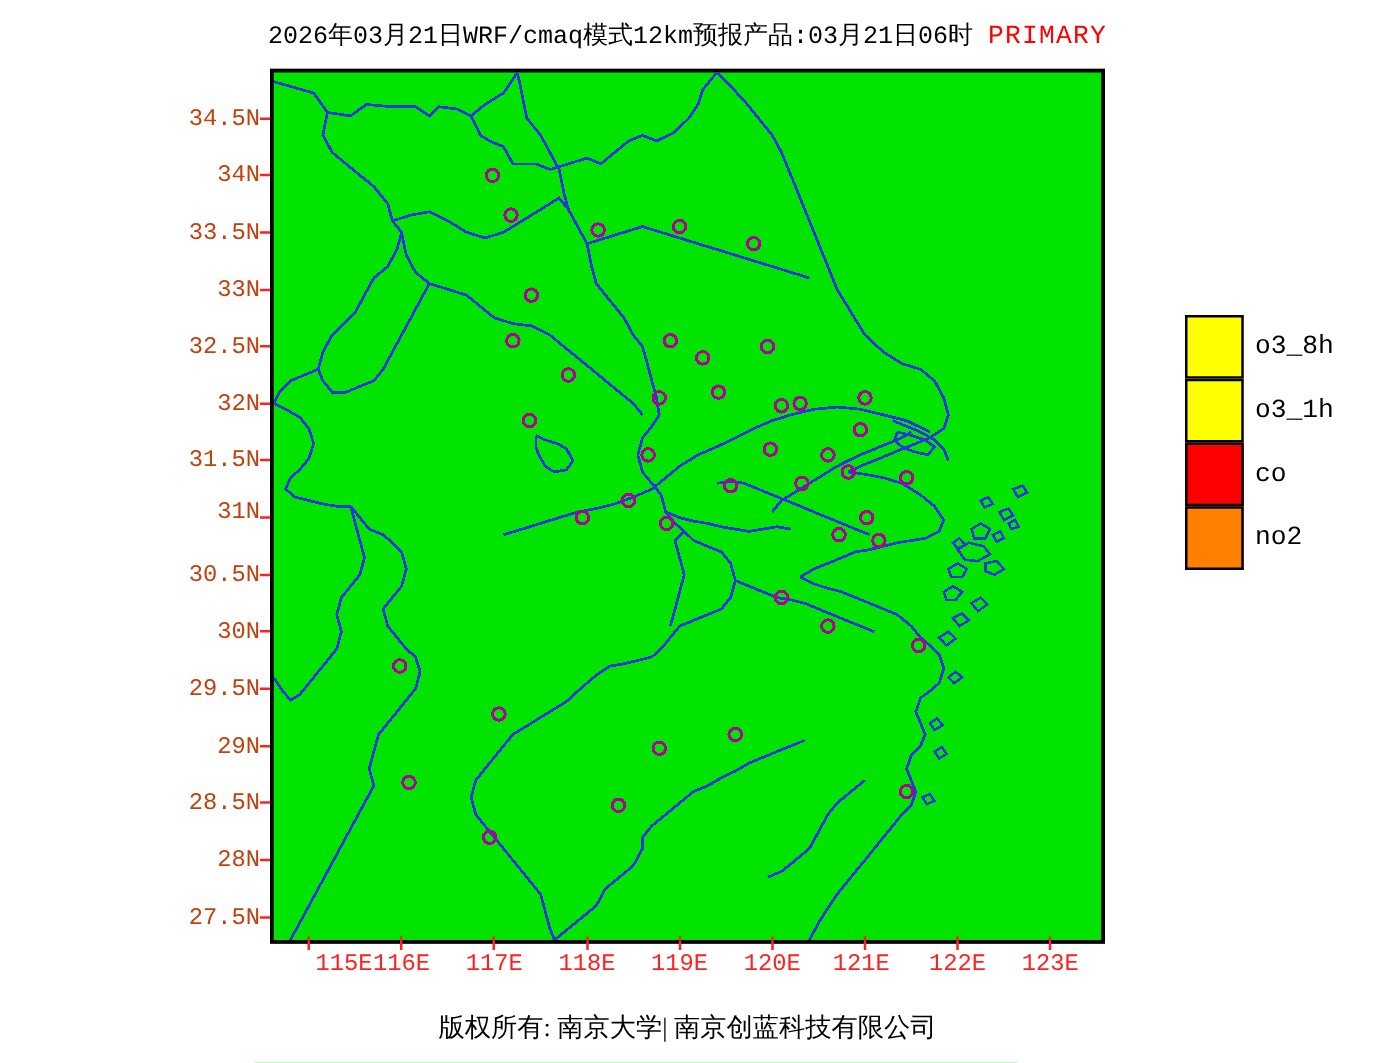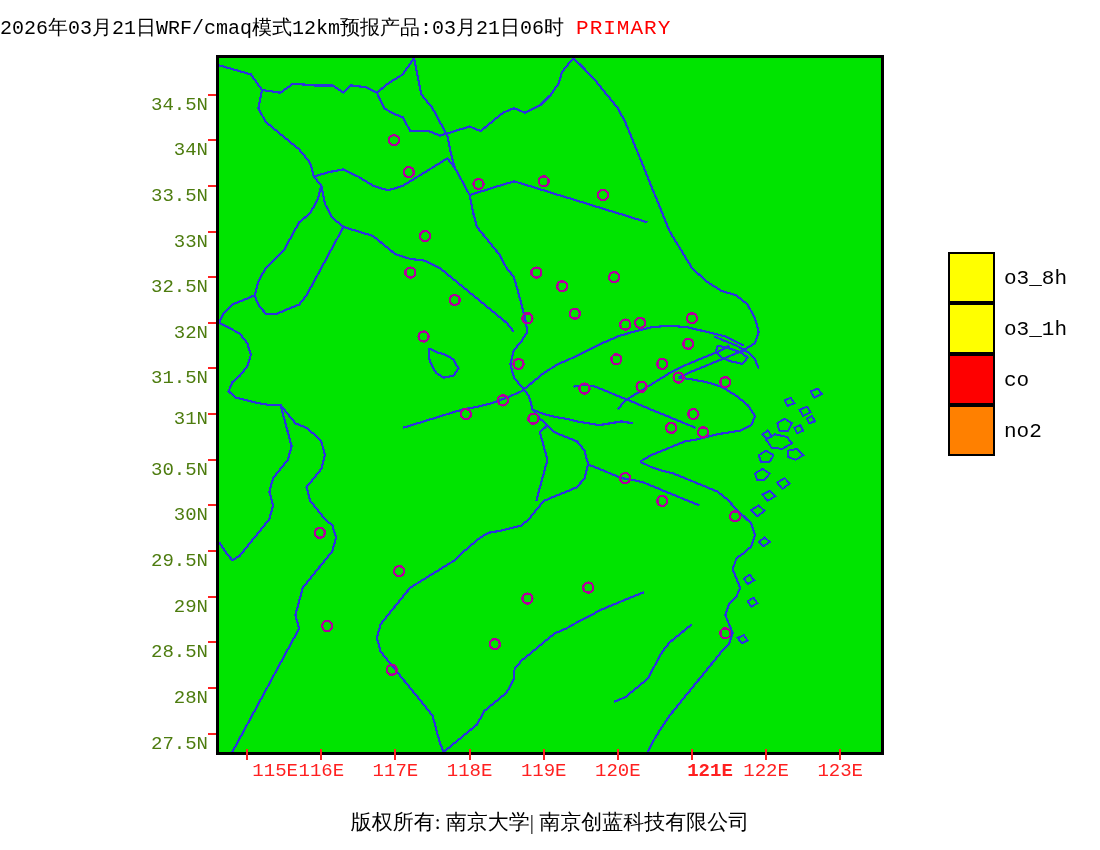--- a/index.html
+++ b/index.html
@@ -14,21 +14,21 @@
     font-family: "Liberation Mono", "DejaVu Sans Mono", monospace;
     overflow: hidden;
   }
 
   
   #title-bar {
     position: absolute;
     left: 0;
     top: 14px;
     width: 1100px;
-    text-align: left;
+    text-align: center;
     white-space: nowrap;
     font-family: "Liberation Mono", "DejaVu Sans Mono", monospace;
     font-size: 20px;
     letter-spacing: 0px;
     color: #000000;
   }
   #title-main {
     color: #000000;
     font-family: "Liberation Mono", "DejaVu Sans Mono", monospace;
     font-size: 20px;
@@ -65,26 +65,25 @@
     left: 0;
     top: 0;
     display: block;
   }
 
   
   .ylabel {
     position: absolute;
     right: 0;
     text-align: right;
-    color: #4d7c0f;
+    color: #c2410c;
     font-family: "Liberation Mono", "DejaVu Sans Mono", monospace;
     font-size: 19px;
     white-space: nowrap;
     transform: translateY(-50%);
-    margin-top: 10px;
   }
   #y-axis-labels {
     position: absolute;
     left: 130px;
     top: 55px;
     width: 78px;
     height: 700px;
   }
   .xlabel {
     position: absolute;
@@ -310,21 +309,21 @@
     <div class="xlabel" style="left: 105.302px;">116E</div>
     <div class="xtick" style="left: 105.302px;"></div>
     <div class="xlabel" style="left: 179.434px;">117E</div>
     <div class="xtick" style="left: 179.434px;"></div>
     <div class="xlabel" style="left: 253.567px;">118E</div>
     <div class="xtick" style="left: 253.567px;"></div>
     <div class="xlabel" style="left: 327.699px;">119E</div>
     <div class="xtick" style="left: 327.699px;"></div>
     <div class="xlabel" style="left: 401.831px;">120E</div>
     <div class="xtick" style="left: 401.831px;"></div>
-    <div class="xlabel" style="left: 494px; font-weight: bold;">121E</div>
+    <div class="xlabel" style="left: 473px;">121E</div>
     <div class="xtick" style="left: 475.963px;"></div>
     <div class="xlabel" style="left: 550.095px;">122E</div>
     <div class="xtick" style="left: 550.095px;"></div>
     <div class="xlabel" style="left: 624.227px;">123E</div>
     <div class="xtick" style="left: 624.227px;"></div>
   </div>
 
 <div id="legend">
     <div class="legend-row">
       <div class="legend-swatch" style="background: rgb(255, 255, 0);"></div>

